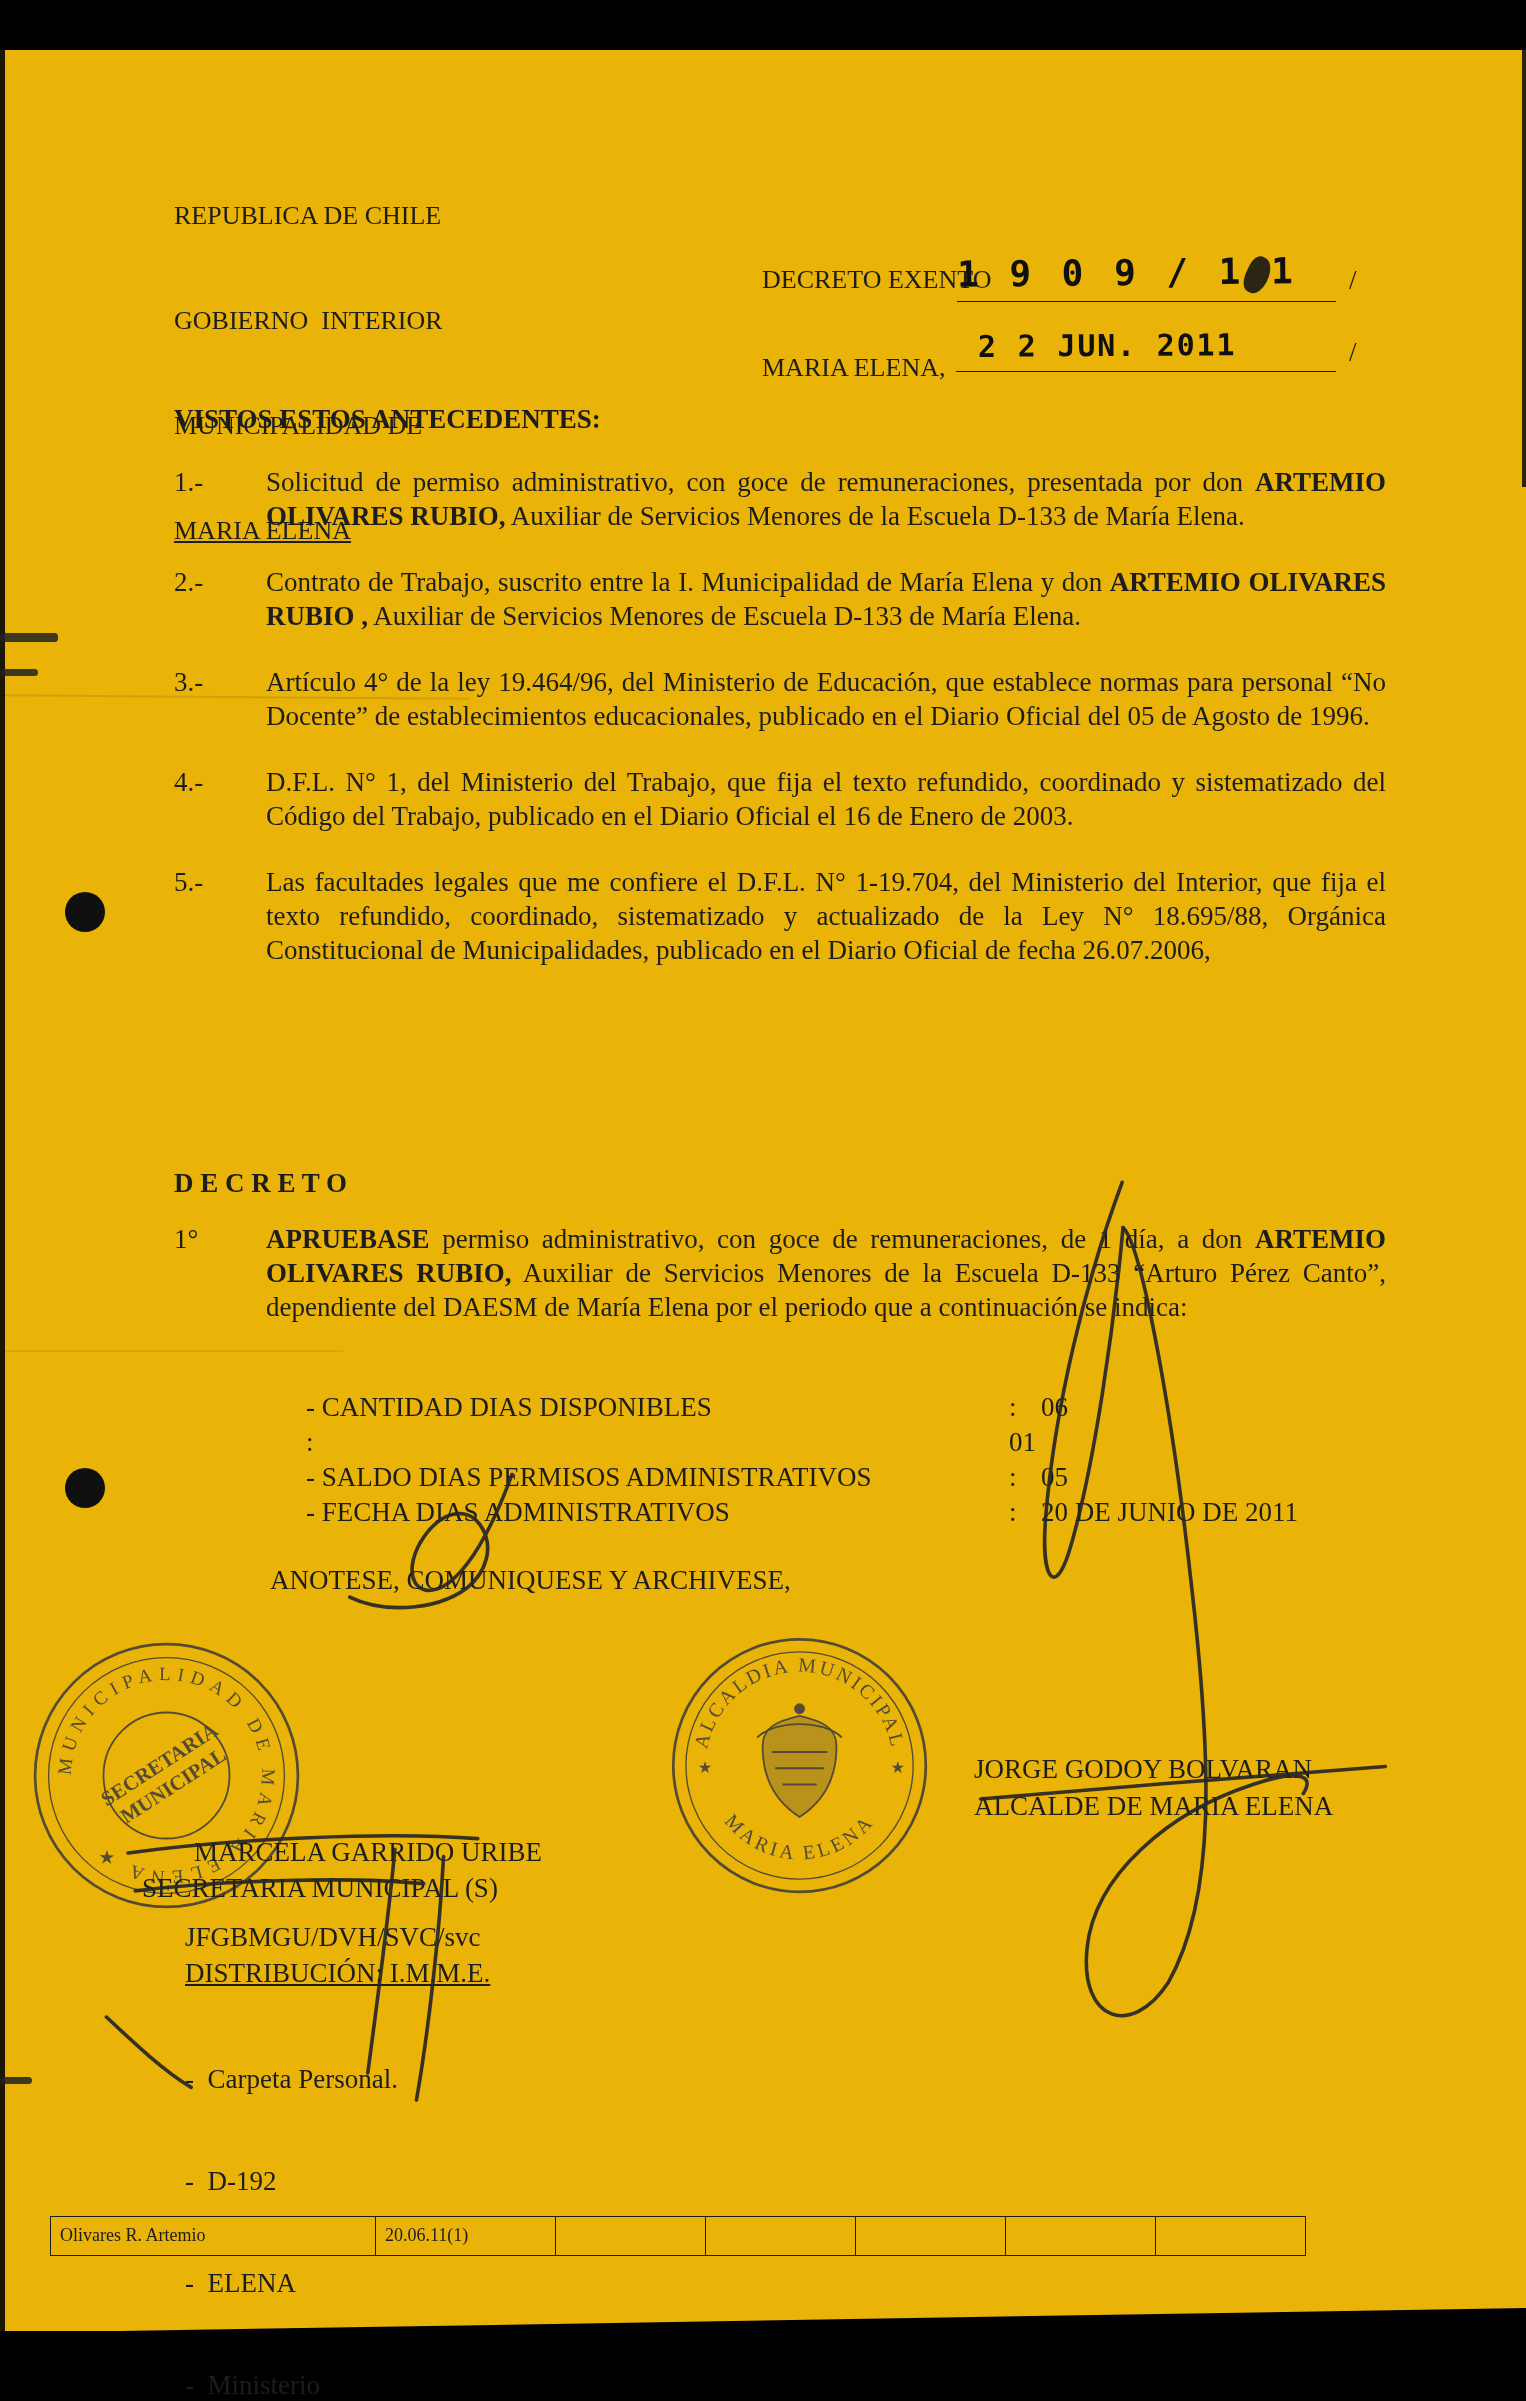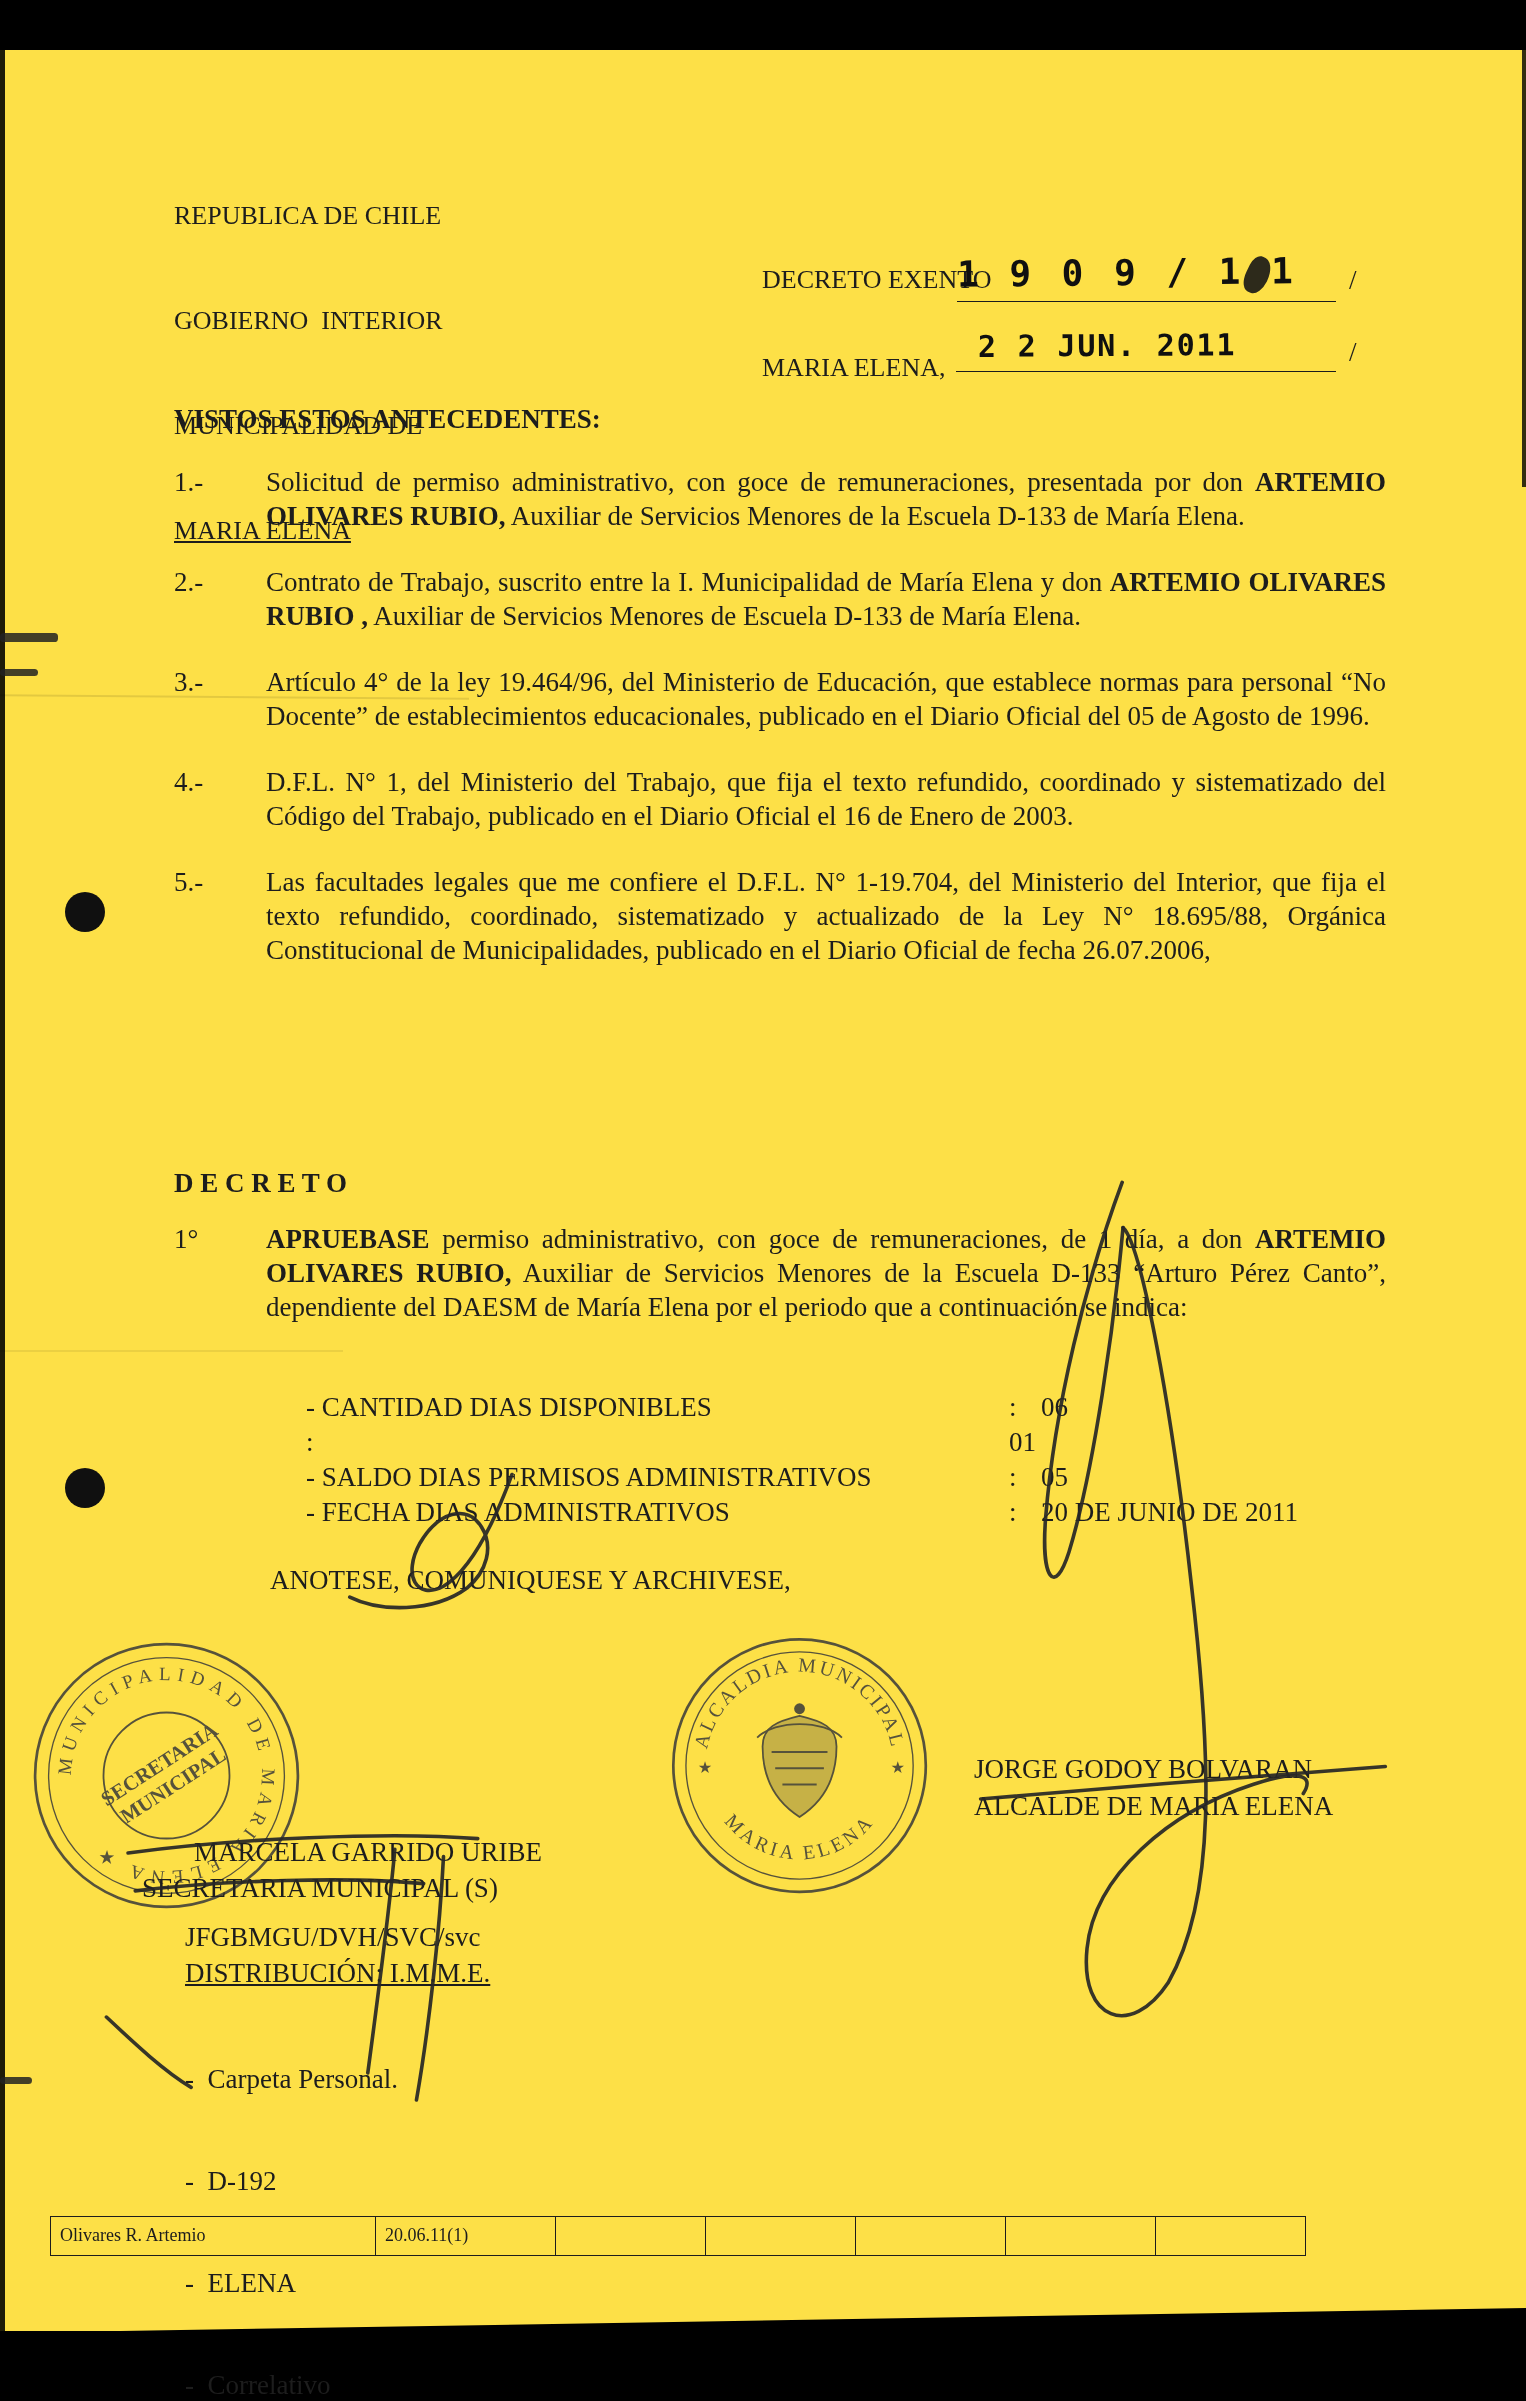--- a/index.html
+++ b/index.html
@@ -1,18 +1,18 @@
 <!DOCTYPE html>
 <html style="font-size:14.4px"><head>
 <meta charset="utf-8">
 <style>
   html,body{margin:0;padding:0;background:#6b6b6b;}
   .page{
     position:relative;width:1526px;height:2401px;margin:0 auto;
-    background:#fde047;overflow:hidden;
+    background:#eab308;overflow:hidden;
     font-family:"Liberation Serif",serif;color:#1d1d1d;
   }
   .abs{position:absolute;}
   
   .edge-top{top:0;left:0;width:1526px;height:50px;background:#000;}
   .edge-bottom{top:2331px;left:0;width:1526px;height:70px;background:#000;}
   .edge-bottom-wedge{top:2308px;left:0;width:1526px;height:25px;background:#000;
     clip-path:polygon(0 100%,100% 0,100% 100%,0 100%);}
   .edge-left{top:0;left:0;width:5.4px;height:2401px;background:#000;opacity:.88;}
   .edge-right{top:0;right:0;width:4.5px;height:487px;background:#000;opacity:.8;}
@@ -192,21 +192,21 @@
   <div class="abs sig-name" style="left:142px;top:1870px;">SECRETARIA MUNICIPAL (S)</div>
   <div class="abs sig-name" style="left:974px;top:1751px;">JORGE GODOY BOLVARAN</div>
   <div class="abs sig-name" style="left:974px;top:1788px;">ALCALDE DE MARIA ELENA</div>
 
   <div class="abs foot" style="left:185px;top:1920px;">JFGBMGU/DVH/SVC/svc</div>
   <div class="abs foot distr" style="left:185px;top:1956px;">DISTRIBUCIÓN: I.M.M.E.</div>
   <div class="abs foot" style="left:185px;top:1994px;">
     <div>-  Carpeta Personal.</div>
     <div>-  D-192</div>
     <div>-  ELENA</div>
-    <div>-  Correlativo</div>
+    <div>-  Ministerio</div>
   </div>
 
   <div class="abs btable">
     <table>
       <colgroup>
         <col style="width:325px">
           <col style="width:180px">
           <col style="width:150px">
           <col style="width:150px">
         <col style="width:150px">

